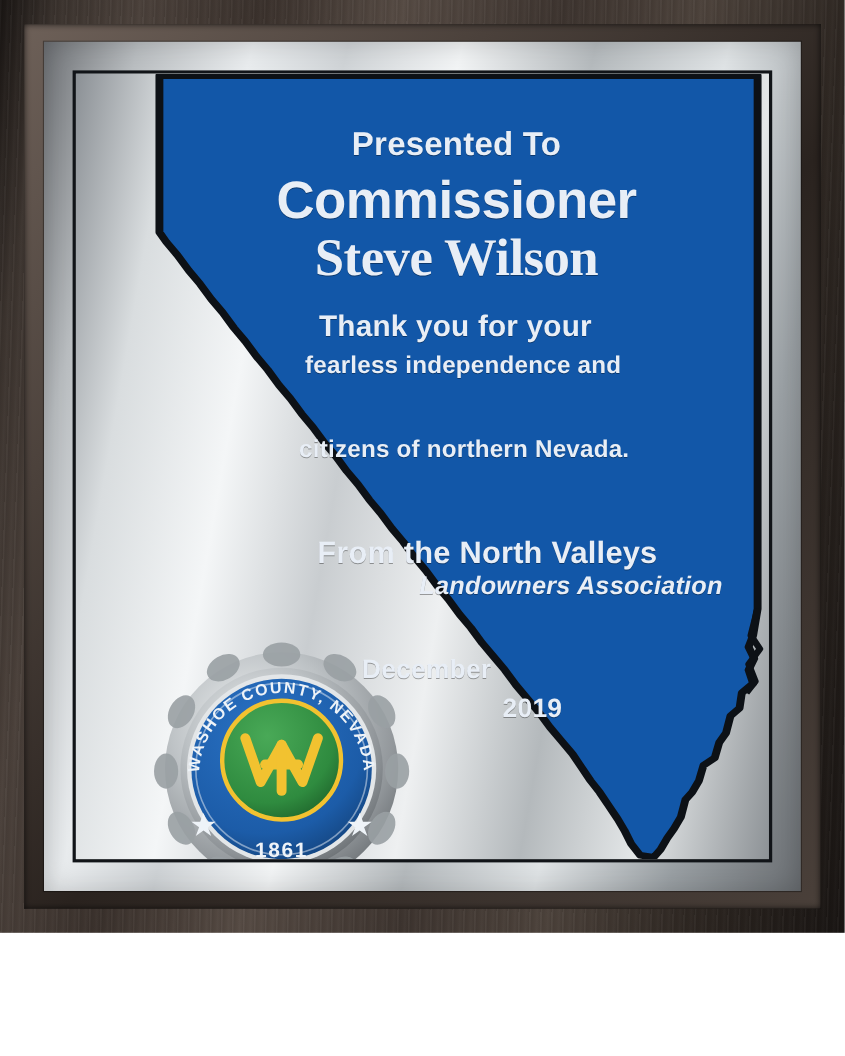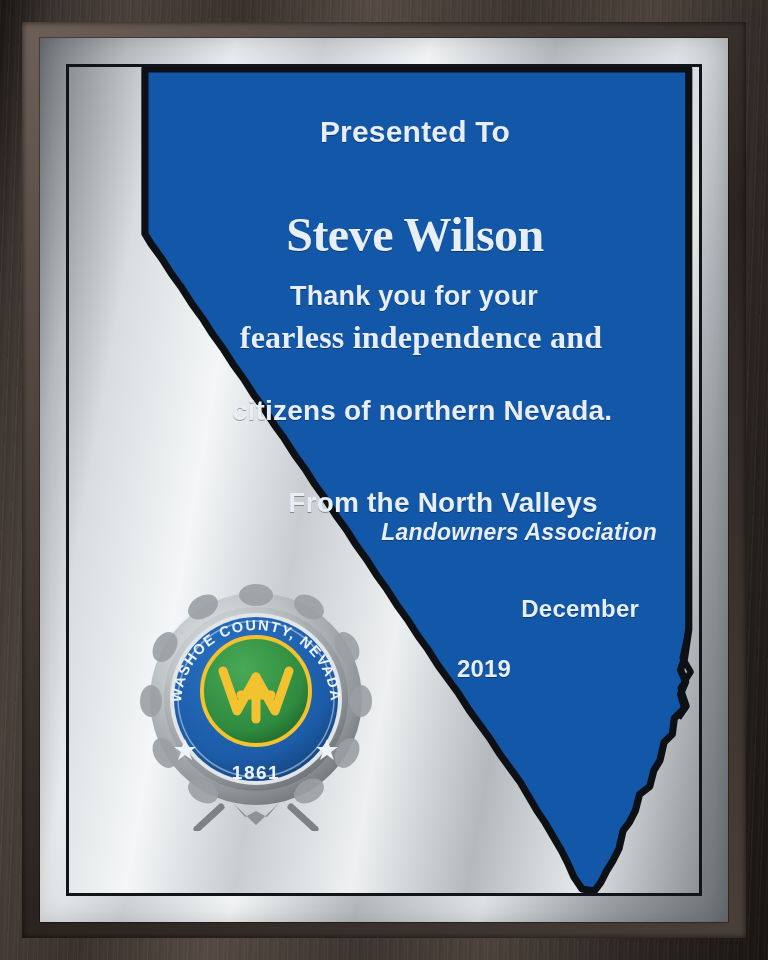--- a/index.html
+++ b/index.html
@@ -11,21 +11,21 @@
     width: 768px;
     height: 960px;
     font-family: "Liberation Sans", sans-serif;
     overflow: hidden;
   }
 
   
   .plaque {
     position: relative;
     width: 768px;
-    height: 960px;
+    height: 848px;
     box-sizing: border-box;
     background:
       linear-gradient(100deg,
         #191513 0%,
         #3b332e 6%,
         #4a403a 14%,
         #3a312c 26%,
         #554a43 40%,
         #3d342f 56%,
         #4c423b 70%,
@@ -125,34 +125,34 @@
     font-size: 48px;
     letter-spacing: -.5px;
   }
   .honoree-2 {
     left: 90px; right: 28px; top: 140px;
     font-size: 48px;
     letter-spacing: -.5px;
     font-family: Liberation Serif, serif;
   }
   .body-1 { left: 88px; right: 28px; top: 214px; font-size: 27px; }
-  .body-2 { left: 102px; right: 28px; top: 252px; font-size: 32px; font-family: Liberation Serif, serif; }
+  .body-2 { left: 102px; right: 28px; top: 252px; font-size: 22px; }
   .body-3 { left: 88px; right: 28px; top: 290px; font-size: 27px; }
-  .body-4 { left: 104px; right: 28px; top: 328px; font-size: 28px; }
+  .body-4 { left: 104px; right: 28px; top: 328px; font-size: 22px; }
 
   .from-1 {
     left: 160px; right: 42px; top: 420px;
     font-size: 28px; text-align: center;
   }
   .from-2 {
     left: 160px; right: 42px; top: 452px;
     font-size: 23px; font-style: italic; text-align: right;
   }
-  .date-1 { left: 260px; right: 60px; top: 528px; font-size: 24px; text-align: right; }
-  .date-2 { left: 260px; right: 60px; top: 588px; font-size: 24px; text-align: center; }
+  .date-1 { left: 260px; right: 60px; top: 528px; font-size: 24px; text-align: left; }
+  .date-2 { left: 260px; right: 60px; top: 564px; font-size: 24px; text-align: center; }
 
   
   .seal {
     position: absolute;
     left: 68px;
     top: 512px;
     width: 238px;
     height: 252px;
   }
   .seal svg { display:block; width: 100%; height: 100%; }
@@ -172,20 +172,21 @@
       <div class="nevada-wrap">
         <svg class="nevada-svg" viewBox="0 0 614 822" preserveAspectRatio="none">
           <polygon points="74,2 604,2 604,560 600,588 596,600 601,612 596,624 600,638 590,648 588,664 580,672 576,690 570,700 566,716 556,724 552,740 546,752 540,760 536,778 530,790 524,800 518,812 512,820 500,818 492,806 486,792 480,780 472,766 464,752 456,740 448,726 440,712 430,698 420,684 410,668 400,654 390,640 380,624 370,610 360,596 350,580 340,566 330,550 320,536 310,520 300,506 290,490 280,476 270,460 260,446 250,430 240,416 230,400 220,386 210,370 200,356 190,340 180,326 170,310 160,296 150,280 140,266 130,250 120,236 110,220 100,206 90,190 80,176 74,166" fill="#1257a8" stroke="#0d1116" stroke-width="7" stroke-linejoin="round"></polygon>
 
           <path d="M604,560 l-6,28 l8,14 l-10,16 l6,18 l-8,12" fill="none" stroke="#0d1116" stroke-width="6" stroke-linejoin="round"></path>
         </svg>
       </div>
 
       <div class="engraving">
         <div class="line presented-to">Presented To</div>
+        <div class="line honoree-1">Commissioner</div>
         <div class="line honoree-2">Steve Wilson</div>
 
         <div class="line body-1">Thank you for your</div>
         <div class="line body-2">fearless independence and</div>
         <div class="line body-4">citizens of northern Nevada.</div>
 
         <div class="line from-1">From the North Valleys</div>
         <div class="line from-2">Landowners Association</div>
 
         <div class="line date-1">December</div>

